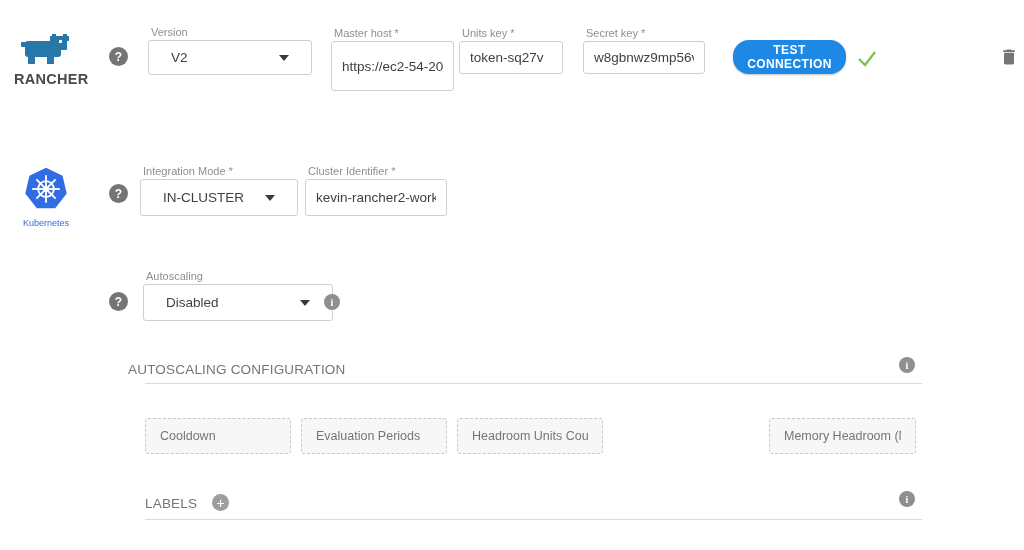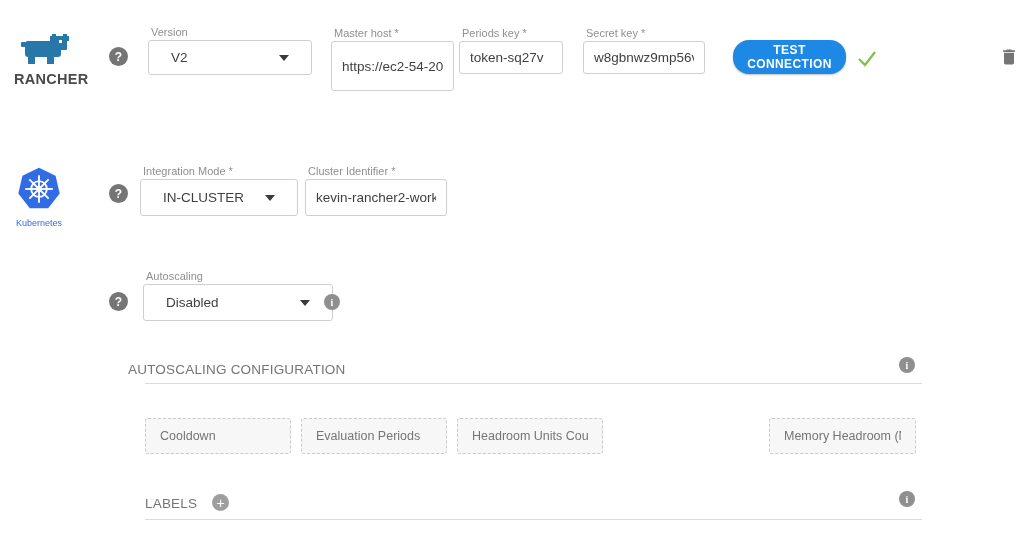--- a/index.html
+++ b/index.html
@@ -120,21 +120,21 @@
   .rancher-wrap { position: absolute; text-align: center; }
   .rancher-name {
     font-size: 14.5px;
     font-weight: bold;
     color: #4a4a4a;
     letter-spacing: 0.3px;
     margin-top: 1px;
   }
 
   
-  .k8s-wrap { position: absolute; width: 60px; }
+  .k8s-wrap { position: absolute; text-align: center; width: 60px; }
   .k8s-name { font-size: 9px; color: #326ce5; margin-top: 2px; }
 </style>
 </head>
 <body>
 
 <div class="canvas">
 
   <div class="rancher-wrap" style="left:14px; top:34px; width:66px;">
     <svg width="56" height="32" viewBox="0 0 56 32">
       <g fill="#2778a9">
@@ -159,21 +159,21 @@
     <span class="dd-value">V2</span>
     <span class="caret"></span>
   </div>
 
   <div class="box" style="left:331px; top:41px; width:123px; height:50px;">
     <span class="fld-label">Master host *</span>
     <input type="text" value="https://ec2-54-203-e" style="">
   </div>
 
   <div class="box" style="left:459px; top:41px; width:104px; height:33px;">
-    <span class="fld-label">Periods key *</span>
+    <span class="fld-label">Units key *</span>
     <input type="text" value="token-sq27v" style="">
   </div>
 
   <div class="box" style="left:583px; top:41px; width:122px; height:33px;">
     <span class="fld-label">Secret key *</span>
     <input type="text" value="w8gbnwz9mp56vf2" style="">
   </div>
 
   <button class="btn-primary" style="left:733px; top:40px; width:113px; height:34px;">TEST CONNECTION</button>
 

